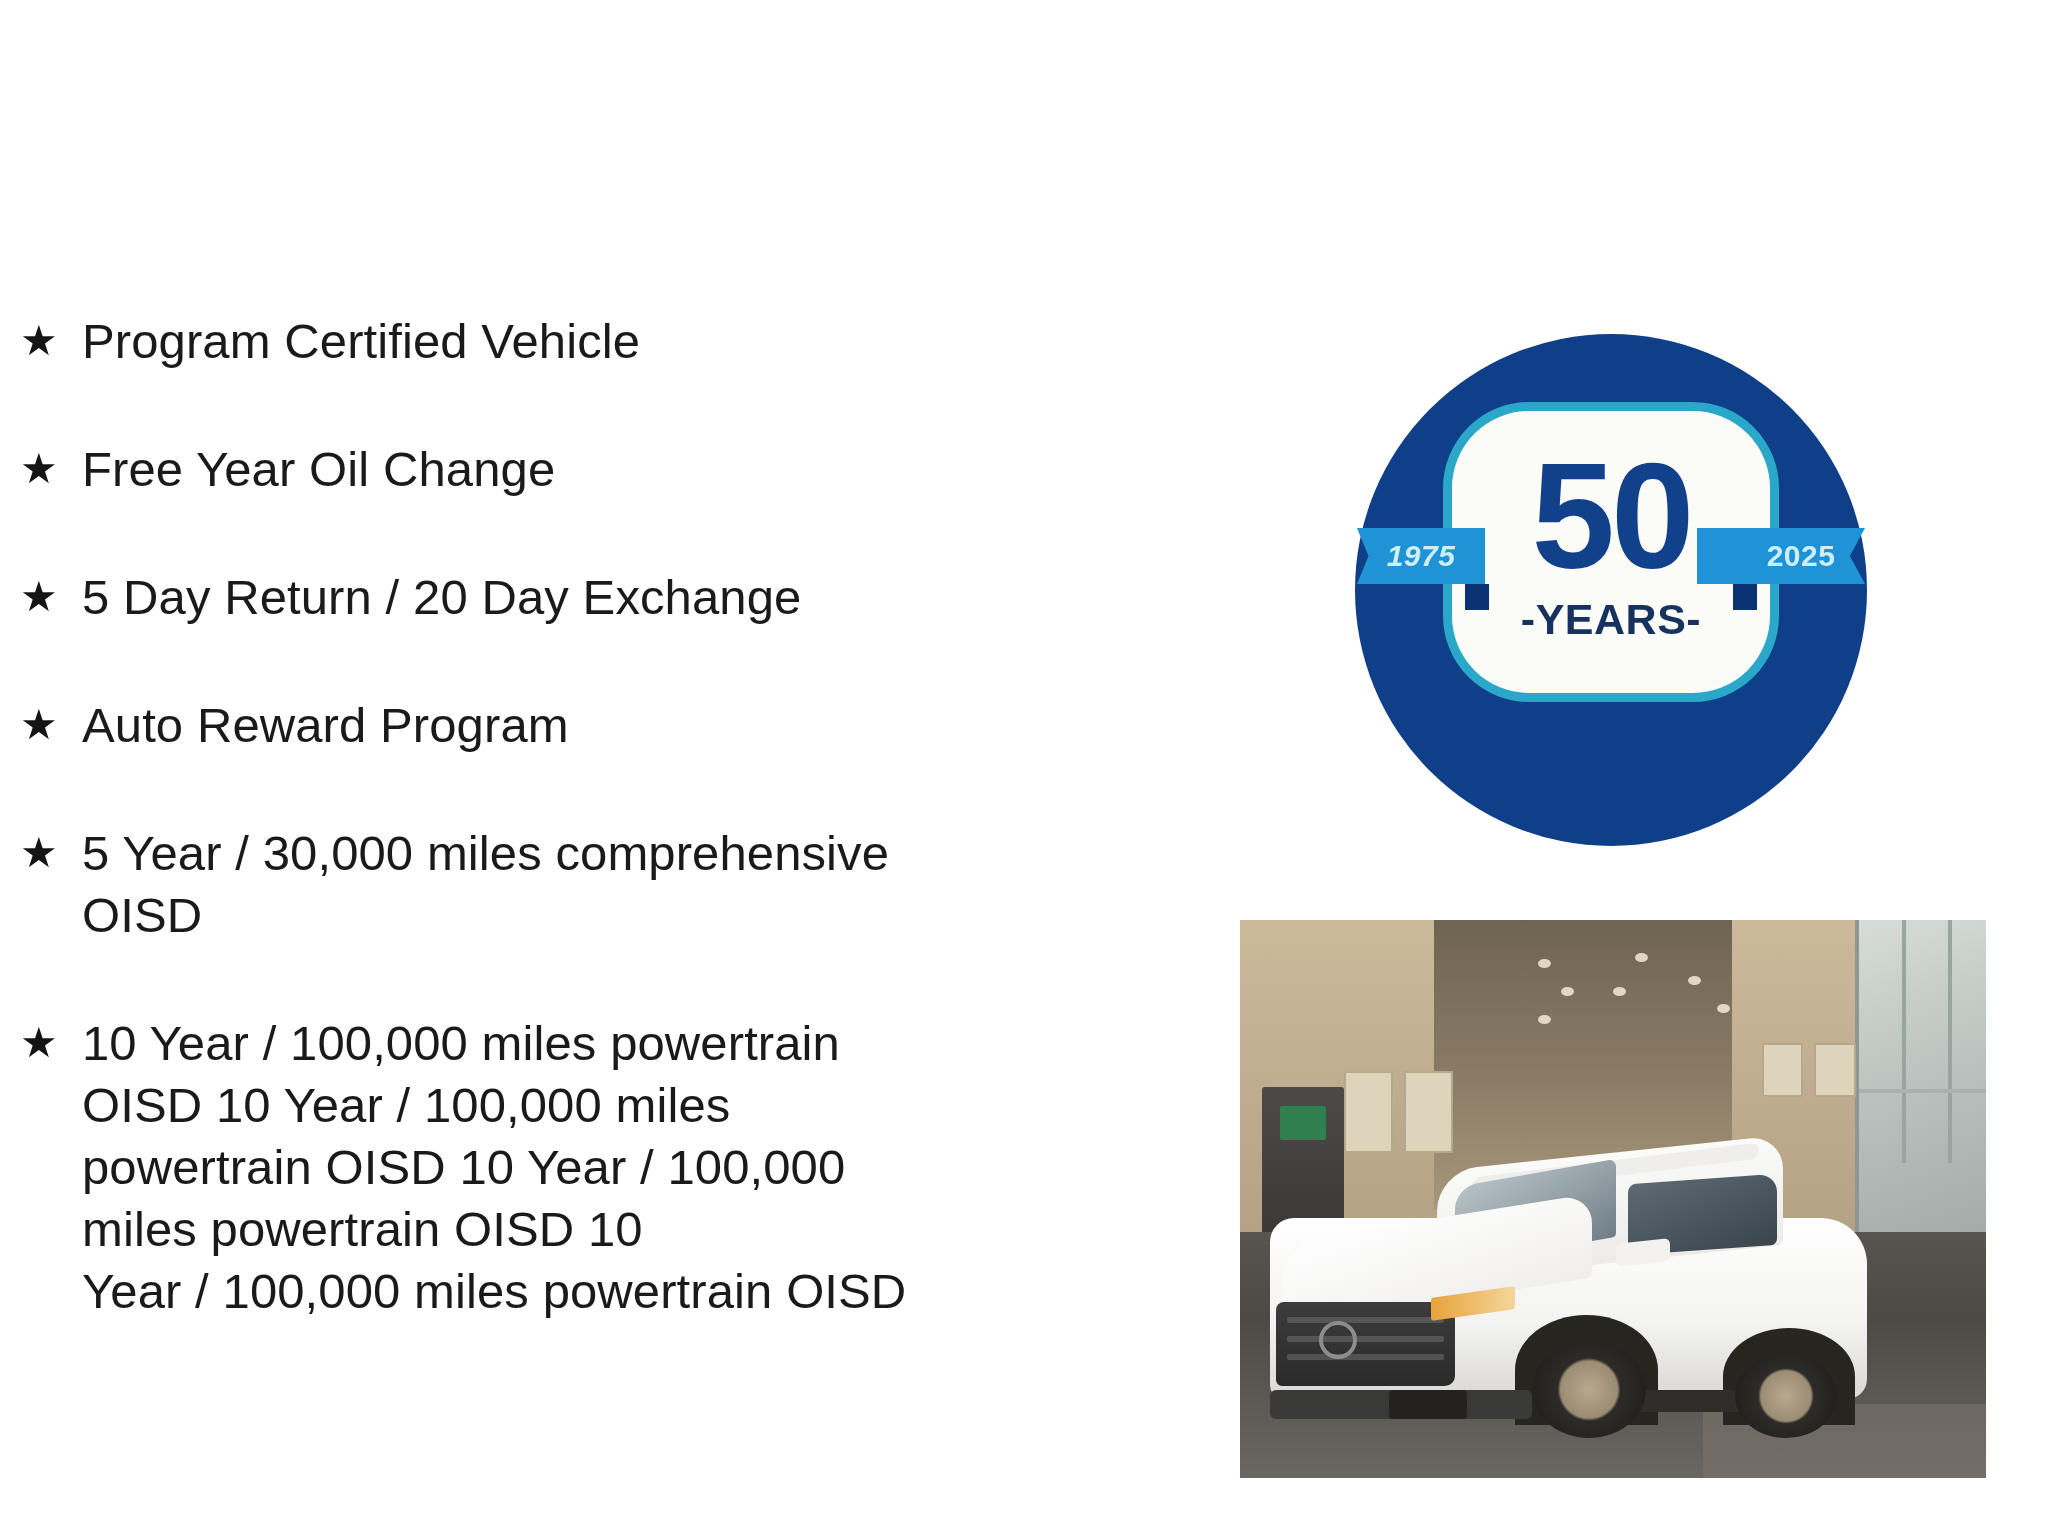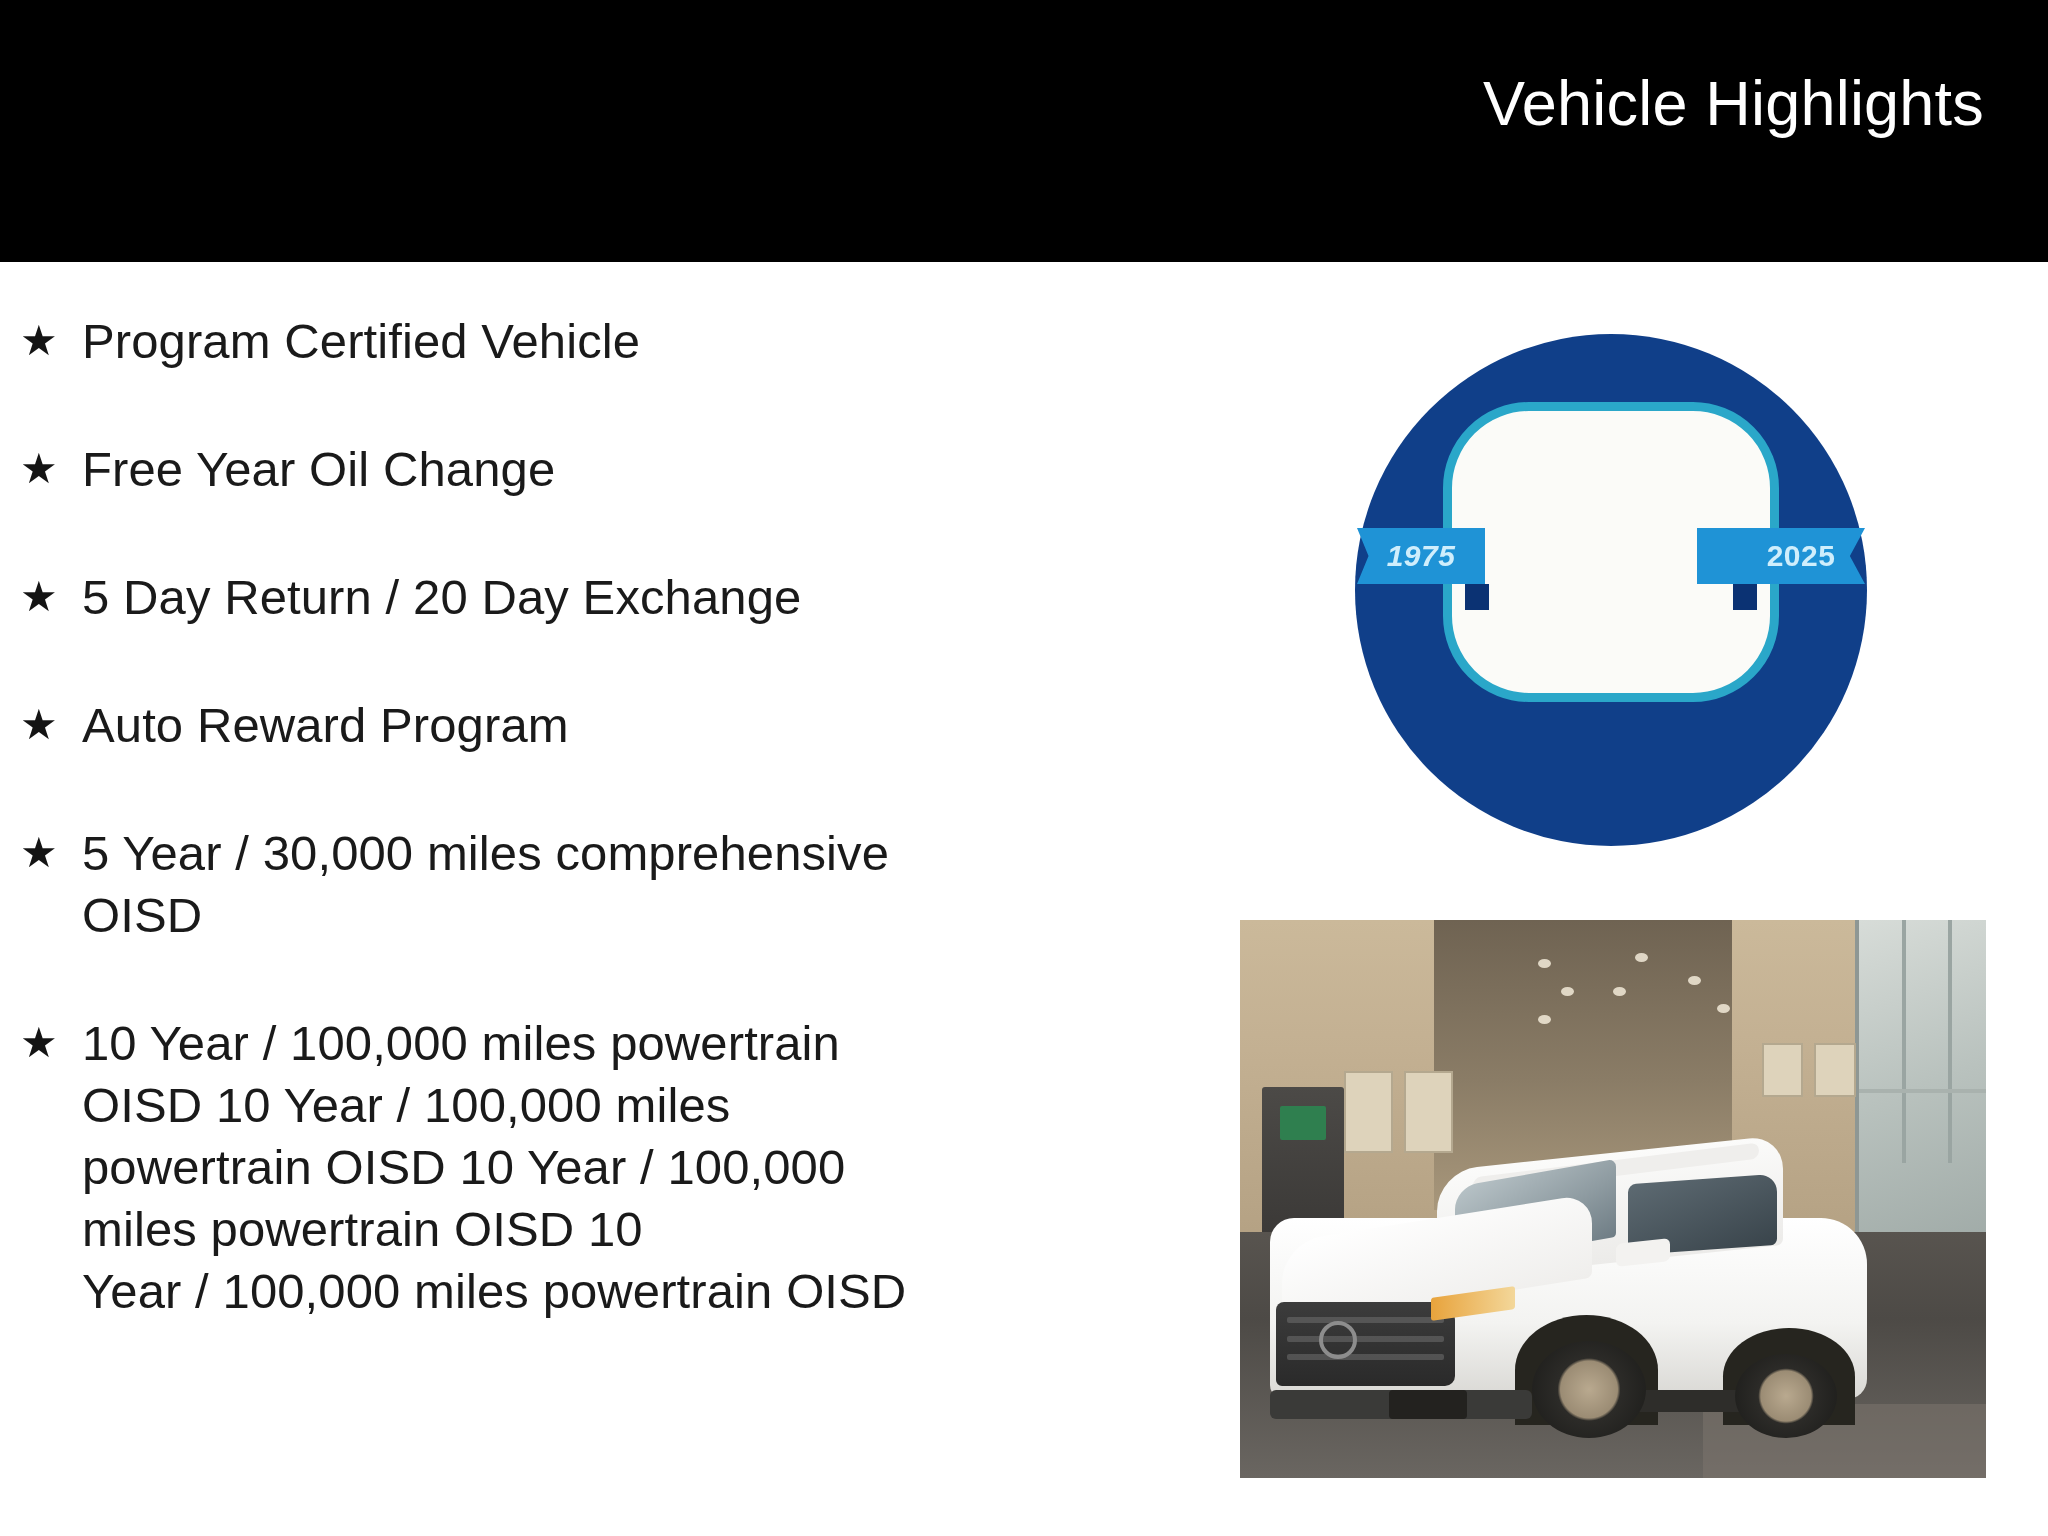--- a/index.html
+++ b/index.html
@@ -340,23 +340,20 @@
     position: absolute; left: 45%; bottom: 10%;
     width: 45%; height: 7%;
     background: #2e2d2a; border-radius: 4px;
   }
 </style>
 </head>
 <body>
 
 <div class="slide">
 
-  <div class="header-bar">
-    <div class="header-title">Vehicle Highlights</div>
-  </div>
 
   <div class="highlights">
 
     <div class="bullet-row">
       <span class="bullet-star">★</span>
       <span class="bullet-text">Program Certified Vehicle</span>
     </div>
 
     <div class="bullet-row">
       <span class="bullet-star">★</span>
@@ -387,20 +384,24 @@
 miles powertrain OISD 10
 Year / 100,000 miles powertrain OISD</span>
     </div>
 
   </div>
 
   <div class="badge">
     <div class="badge-circle"></div>
     <div class="badge-ring-outer"></div>
     <div class="badge-ring-inner"></div>
+    <div class="badge-panel">
+      <div class="badge-50">50</div>
+      <div class="badge-years">-YEARS-</div>
+    </div>
     <div class="ribbon-tail left"></div>
     <div class="ribbon-tail right"></div>
     <div class="badge-ribbon left">1975</div>
     <div class="badge-ribbon right">2025</div>
   </div>
 
   <div class="vehicle-photo">
     <div class="vp-layer vp-wall"></div>
     <div class="vp-layer vp-bay"></div>
 

